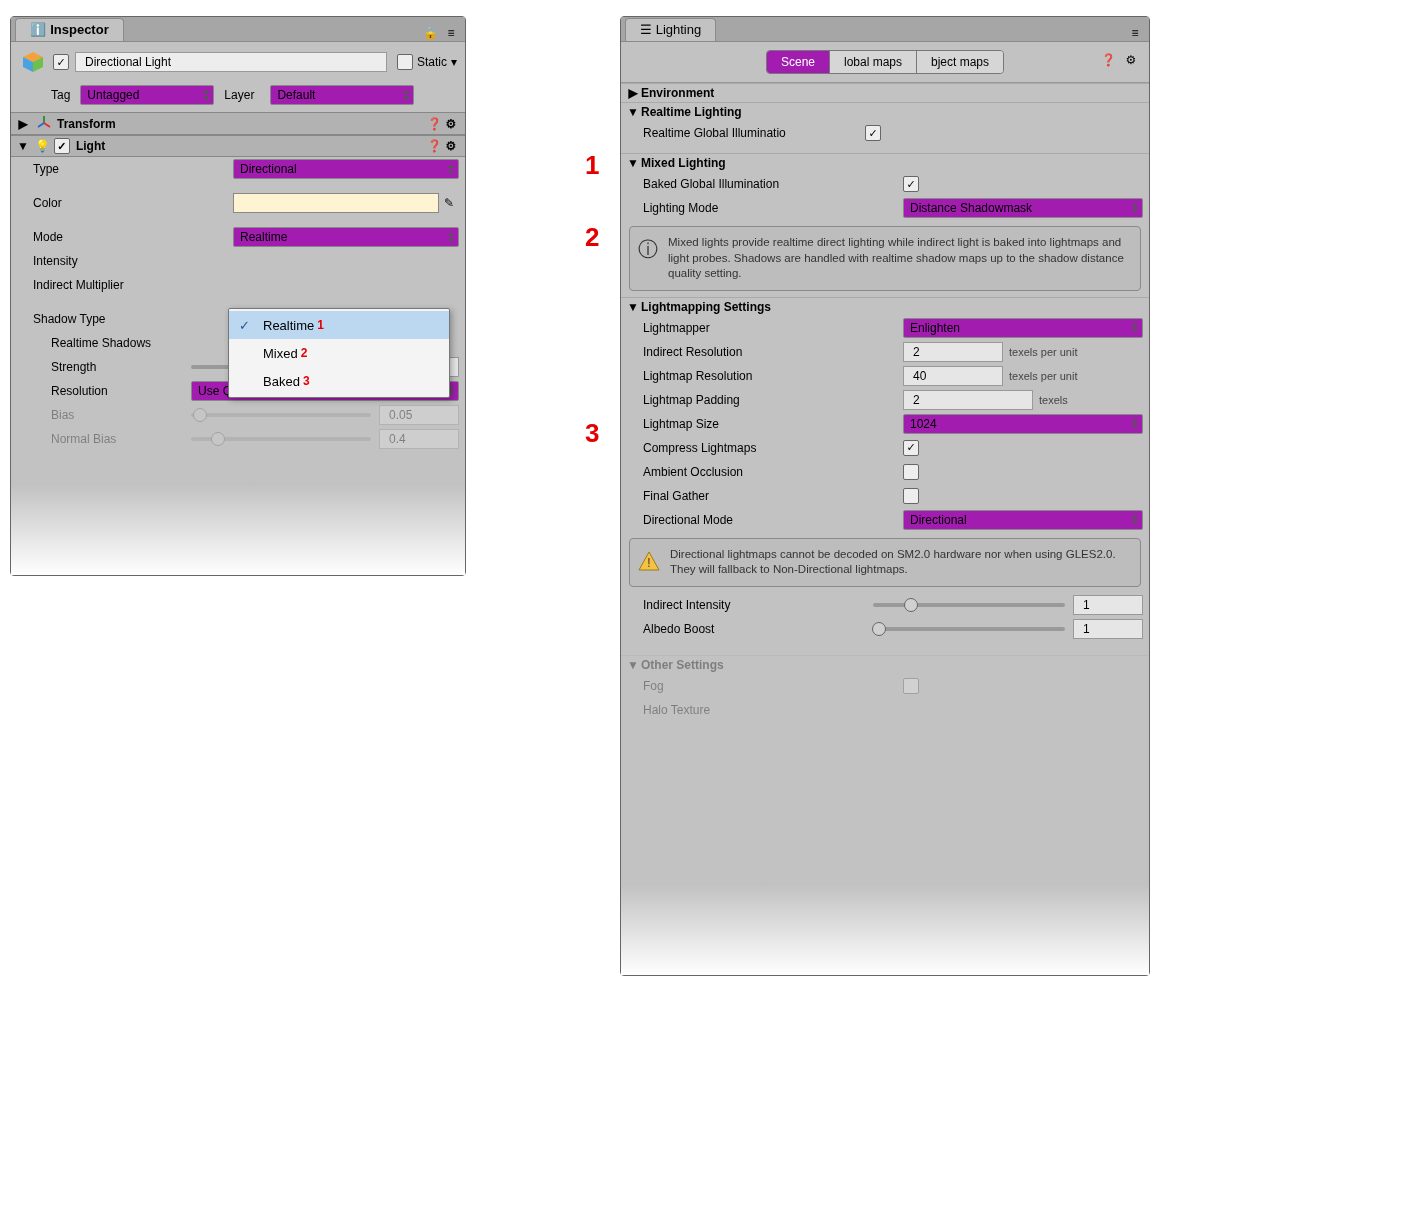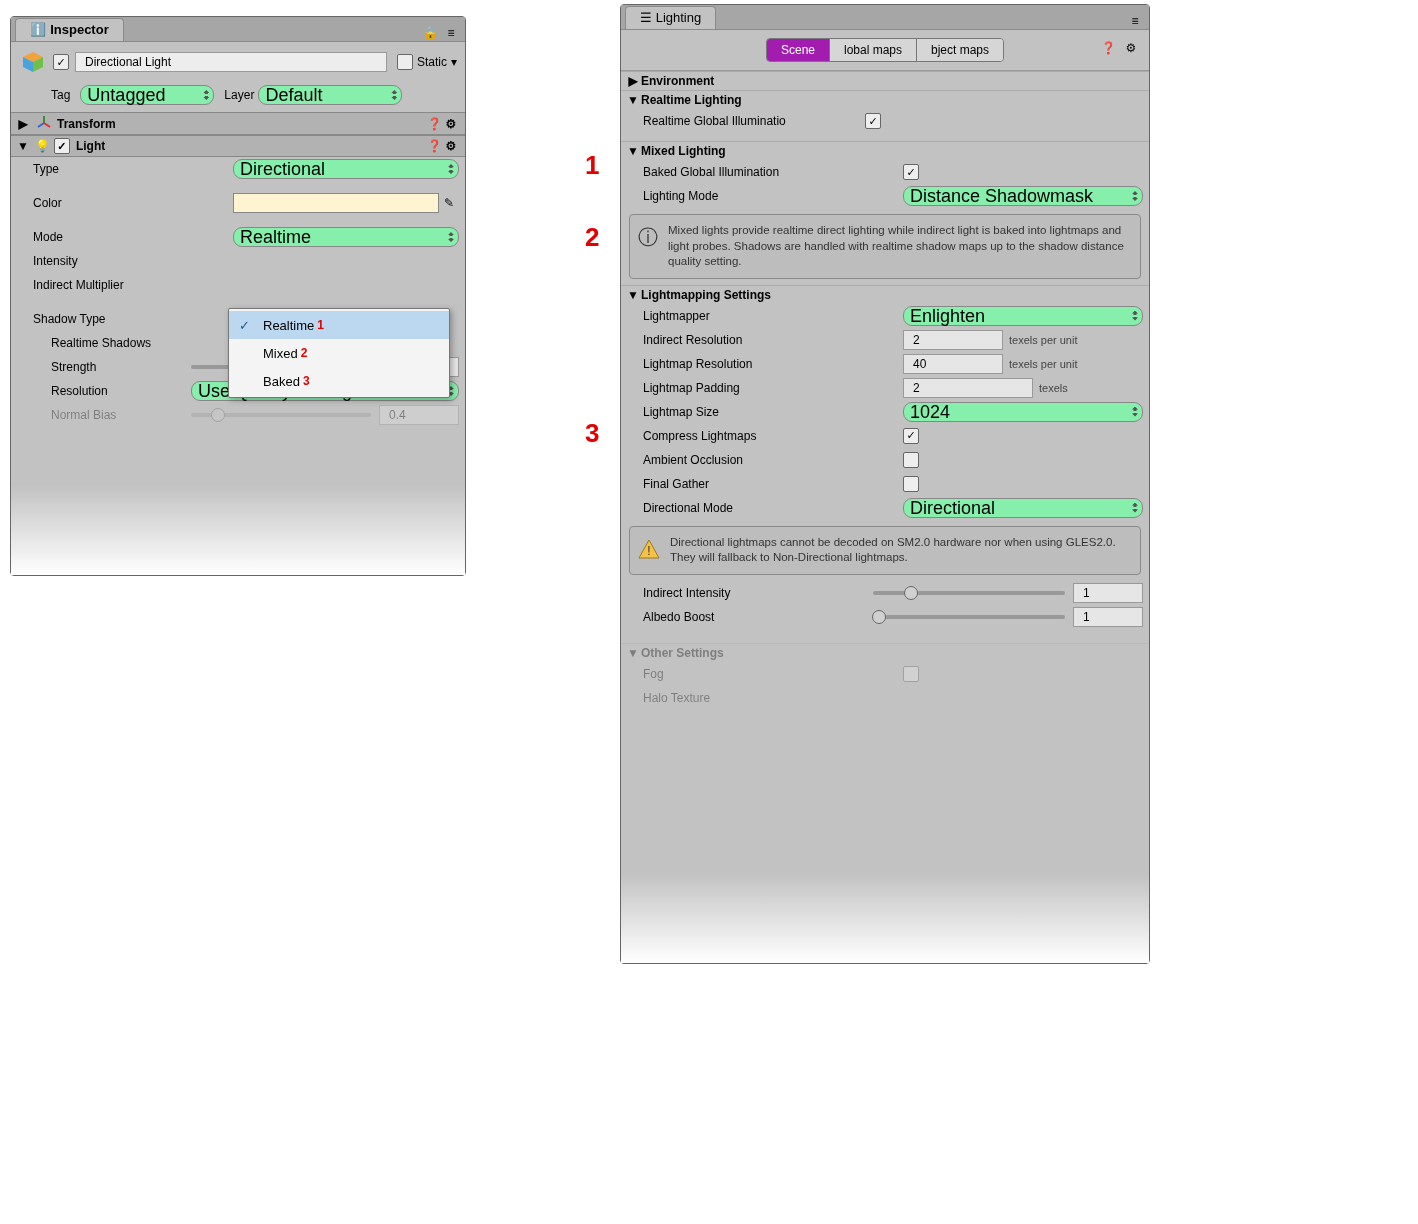--- a/index.html
+++ b/index.html
@@ -6,21 +6,21 @@
   .canvas{width:1418px;height:1224px;position:relative}
   .panel{position:absolute;border:1px solid #666;background:#c2c2c2;border-radius:4px;box-sizing:border-box}
   .tabbar{height:24px;display:flex;align-items:flex-end;background:#a6a6a6;border-bottom:1px solid #8a8a8a;padding-left:4px;position:relative}
   .tab{background:#c2c2c2;border:1px solid #8a8a8a;border-bottom:none;border-radius:4px 4px 0 0;height:22px;line-height:22px;padding:0 14px;font-size:13px;margin-right:12px}
   .tab-actions{margin-left:auto;display:flex;gap:4px;align-items:center;padding-right:6px}
   .lock-icon,.menu-icon,.help-icon,.gear-icon{display:inline-flex;align-items:center;justify-content:center;width:16px;height:16px}
   .row{display:flex;align-items:center;padding:1px 6px;min-height:22px}
   .section-head{display:flex;align-items:center;padding:2px 6px;font-weight:bold;background:#c2c2c2;border-top:1px solid #aaa}
   .section-head.bar{background:#b2b2b2;border-top:1px solid #888;border-bottom:1px solid #888}
   .fold{width:12px;height:12px;margin-right:2px;display:inline-flex;align-items:center;justify-content:center}
-  .dropdown{background:#86efac;border:1px solid #888;border-radius:9px;height:18px;line-height:18px;padding:0 16px 0 6px;position:relative;font-size:18px}
+  .dropdown{background:#a21caf;border:1px solid #888;border-radius:2px;height:18px;line-height:18px;padding:0 16px 0 6px;position:relative;font-size:12px}
   .dropdown:after{content:"";position:absolute;right:4px;top:50%;transform:translateY(-50%);border-left:4px solid transparent;border-right:4px solid transparent;border-top:5px solid #555}
   .dropdown.upd:after{content:"";border:none;width:6px;height:10px;background:linear-gradient(#555 0 40%,transparent 40% 60%,#555 60% 100%);clip-path:polygon(50% 0,100% 30%,75% 30%,75% 70%,100% 70%,50% 100%,0 70%,25% 70%,25% 30%,0 30%)}
   .checkbox{width:14px;height:14px;background:#eee;border:1px solid #666;border-radius:2px;display:inline-flex;align-items:center;justify-content:center}
   .checkbox.checked:after{content:"✓";font-size:11px;line-height:1;color:#000}
   .numfield{background:#e6e6e6;border:1px solid #999;border-radius:0;height:18px;line-height:18px;padding:0 9px;font-size:12px;min-width:40px}
   .colorfield{background:#fff4d1;border:1px solid #888;height:18px;flex:1}
   .slider{display:flex;align-items:center;gap:8px;flex:1}
   .slider-track{flex:1;height:4px;background:#999;border-radius:2px;position:relative}
   .slider-thumb{width:12px;height:12px;background:#d0d0d0;border:1px solid #666;border-radius:50%;position:absolute;top:-5px;transform:translateX(-50%)}
   .label-col{width:200px}
@@ -72,21 +72,21 @@
       <span class="checkbox checked" style="margin:0 6px"></span>
       <div class="numfield" style="flex:1;background:#ededed">Directional Light</div>
       <span class="checkbox" style="margin:0 4px 0 10px"></span>
       <span>Static</span>
       <span style="margin-left:4px">▾</span>
     </div>
     <div class="row" style="padding:2px 8px 6px 40px;background:#c2c2c2">
       <span>Tag</span>
       <div class="dropdown upd" style="margin:0 10px;width:110px">Untagged</div>
       <span>Layer</span>
-      <div class="dropdown upd" style="margin-left:4px;width:120px">Default</div>
+      <div class="dropdown upd" style="margin-left:16px;width:120px">Default</div>
     </div>
 
     <div class="section-head bar">
       <span class="fold">▶</span>
       <span style="margin:0 6px">
         <svg width="14" height="14" viewBox="0 0 14 14">
             <line x1="7" y1="8" x2="7" y2="1" stroke="#3a8e3a" stroke-width="2"></line>
             <line x1="7" y1="8" x2="13" y2="12" stroke="#d33" stroke-width="2"></line>
             <line x1="7" y1="8" x2="1" y2="12" stroke="#36c" stroke-width="2"></line>
           </svg>
@@ -145,20 +145,29 @@
           </div>
         <div class="numfield" style="width:60px">1</div>
         </div>
       </div>
 
     <div class="row indent2">
         <span style="width:140px">Resolution</span>
       <div class="dropdown upd val-col">Use Quality Settings</div>
       </div>
 
+    <div class="row indent2 faded">
+        <span style="width:140px">Bias</span>
+      <div class="slider">
+          <div class="slider-track">
+            <div class="slider-thumb" style="left:5%"></div>
+          </div>
+        <div class="numfield" style="width:60px">0.05</div>
+        </div>
+      </div>
 
     <div class="row indent2 faded">
         <span style="width:140px">Normal Bias</span>
       <div class="slider">
           <div class="slider-track">
             <div class="slider-thumb" style="left:15%"></div>
           </div>
         <div class="numfield" style="width:60px">0.4</div>
         </div>
       </div>
@@ -175,21 +184,21 @@
     <div class="popup-item">
         <span>Mixed</span>
         <span class="sup">2</span>
       </div>
     <div class="popup-item">
         <span>Baked</span>
         <span class="sup">3</span>
       </div>
   </div>
 
-  <div class="panel" style="left:620px;top:4px;width:530px;height:960px">
+  <div class="panel" style="left:620px;top:16px;width:530px;height:960px">
     <div class="tabbar">
       <div class="tab">
         <span style="margin-right:4px">☰</span><span>Lighting</span>
       </div>
       <div class="tab-actions">
         <span class="menu-icon">≡</span>
       </div>
     </div>
 
     <div class="pillbar">

